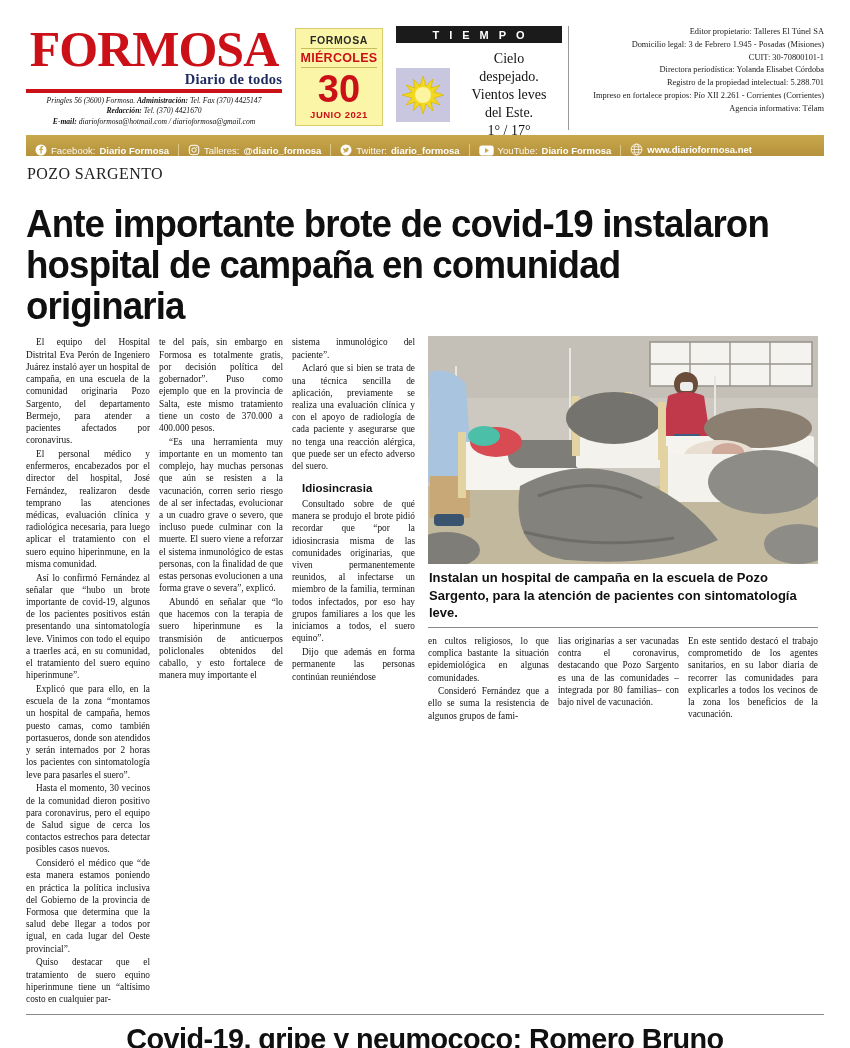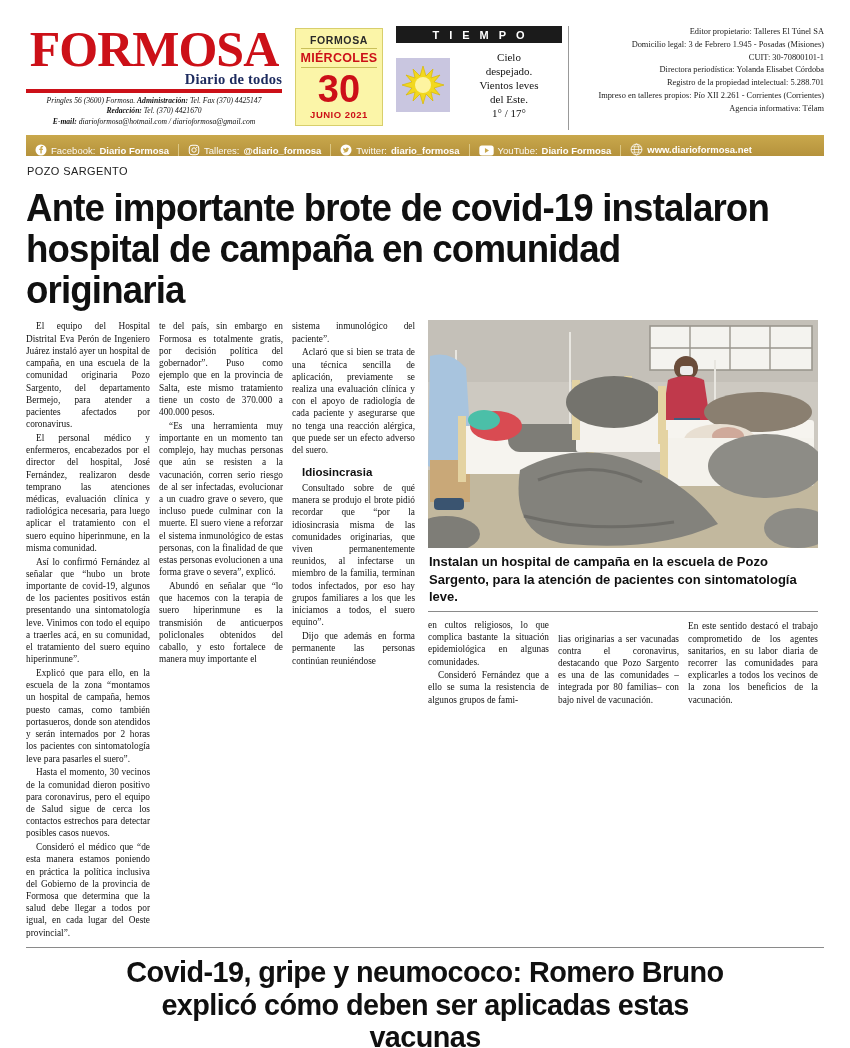--- a/index.html
+++ b/index.html
@@ -36,21 +36,21 @@
   .date-hr { width: 76px; height: 1px; background: #c9bf5a; margin: 2px 0; }
   .date-dow { font-family: "Liberation Sans", sans-serif; font-weight: bold; font-size: 12.5px; color: #cc1018; letter-spacing: .3px; }
   .date-num { font-family: "Liberation Sans", sans-serif; font-weight: bold; font-size: 38px; line-height: 1; color: #cc1018; }
   .date-my { font-family: "Liberation Sans", sans-serif; font-weight: bold; font-size: 9.5px; color: #cc1018; letter-spacing: .5px; margin-top: 1px; }
 
   .weather { width: 178px; padding: 0 6px; display: flex; flex-direction: column; }
   .tiempo-bar { background: #1b1b1b; display: flex; justify-content: center; gap: 9px; padding: 2.5px 0; }
   .tiempo-bar span { color: #fff; font-family: "Liberation Sans", sans-serif; font-weight: bold; font-size: 11px; letter-spacing: 1px; }
   .weather-body { display: flex; align-items: center; margin-top: 7px; gap: 6px; }
   .sun-box { width: 54px; height: 54px; background: #c9c6e0; display: flex; align-items: center; justify-content: center; flex: none; }
-  .weather-text { flex: 1; text-align: center; font-size: 11px; line-height: 1.28; color: #111; }
+  .weather-text { flex: 1; text-align: center; font-size: 14px; line-height: 1.28; color: #111; }
 
   .pubinfo { flex: 1; border-left: 1px solid #999; padding-left: 10px; text-align: right; font-size: 8.4px; line-height: 1.52; color: #1a1a1a; }
   .pubinfo b { font-weight: normal; }
 
   
   .socialbar {
     height: 21px; margin-top: 5px; display: flex;
     background: linear-gradient(#c9a84c, #b5923c);
     align-items: flex-end;
   }
@@ -59,22 +59,22 @@
     border-right: 1px solid #dcc887; color: #fff;
     font-family: "Liberation Sans", sans-serif; font-size: 9.5px; flex: none;
   }
   .soc:last-child { border-right: none; }
   .soc .lab { opacity: .95; }
   .soc .val { font-weight: bold; }
   .soc svg { display: block; }
 
   
   .kicker {
-    font-family: Liberation Sans, sans-serif; font-size: 11px;
-    letter-spacing: .4px; color: #222; margin: 9px 0 10px 1px;
+    font-family: Liberation Serif, serif; font-size: 16px;
+    letter-spacing: .4px; color: #222; margin: 9px 0 20px 1px;
   }
   .headline1 {
     font-family: "Liberation Sans", sans-serif; font-weight: bold;
     font-size: 39px; line-height: 1.055; letter-spacing: -0.9px;
     color: #101010; margin-bottom: 10px;
     transform: scaleX(0.94); transform-origin: left center;
   }
 
   .a1-top { display: flex; gap: 0; }
   .a1-cols { width: 398px; display: flex; gap: 0; }
@@ -92,21 +92,21 @@
   .photo-wrap { width: 390px; margin-left: 4px; }
   .photo {
     width: 390px; height: 228px; position: relative; overflow: hidden;
     background: #cfcbc4;
   }
   .caption {
     font-family: "Liberation Sans", sans-serif; font-weight: bold;
     font-size: 13px; line-height: 1.32; color: #101010;
     padding: 5px 2px 6px 1px; border-bottom: 1px solid #8a8a8a;
   }
-  .a1-bottom { display: flex; margin-top: 7px; align-items: flex-end; }
+  .a1-bottom { display: flex; margin-top: 7px; }
   .a1-bottom .col { width: 130px; }
 
   .divider { border-top: 1px solid #8a8a8a; margin-top: 7px; }
 
   
   .art2 { margin-top: 8px; }
   .headline2 {
     font-family: "Liberation Sans", sans-serif; font-weight: bold;
     font-size: 30px; line-height: 1.085; letter-spacing: -0.6px;
     color: #101010; text-align: center; margin: 0 auto 9px auto; width: 660px;
@@ -167,21 +167,21 @@
         </div>
       </div>
     </div>
 
     <div class="pubinfo">
       <div><b>Editor propietario:</b><span> Talleres El Túnel SA</span></div>
       <div><b>Domicilio legal:</b><span> 3 de Febrero 1.945 - Posadas (Misiones)</span></div>
       <div><b>CUIT:</b><span> 30-70800101-1</span></div>
       <div><b>Directora periodística:</b><span> Yolanda Elisabet Córdoba</span></div>
       <div><b>Registro de la propiedad intelectual:</b><span> 5.288.701</span></div>
-      <div><b>Impreso en talleres propios:</b><span> Pío XII 2.261 - Corrientes (Corrientes)</span></div>
+      <div><b>Impreso en fortalece propios:</b><span> Pío XII 2.261 - Corrientes (Corrientes)</span></div>
       <div><b>Agencia informativa:</b><span> Télam</span></div>
     </div>
   </div>
 
   <div class="socialbar">
     <div class="soc">
       <svg width="12" height="12" viewBox="0 0 24 24">
           <circle cx="12" cy="12" r="11" fill="#fff"></circle>
           <path d="M13.5 12h2.2l.35-2.7H13.5V7.9c0-.78.22-1.31 1.33-1.31h1.42V4.17c-.25-.03-1.09-.1-2.07-.1-2.05 0-3.45 1.25-3.45 3.55V9.3H8.5V12h2.23v7h2.77z" fill="#c9a84c"></path>
         </svg>
@@ -233,20 +233,21 @@
 
   <div class="a1-top">
     <div class="a1-cols">
       <div class="col" style="width:133px">
         <p>El equipo del Hospital Distrital Eva Perón de Ingeniero Juárez instaló ayer un hospital de campaña, en una escuela de la comunidad originaria Pozo Sargento, del departamento Bermejo, para atender a pacientes afectados por coronavirus.</p>
         <p>El personal médico y enfermeros, encabezados por el director del hospital, José Fernández, realizaron desde temprano las atenciones médicas, evaluación clínica y radiológica necesaria, para luego aplicar el tratamiento con el suero equino hiperinmune, en la misma comunidad.</p>
         <p>Así lo confirmó Fernández al señalar que “hubo un brote importante de covid-19, algunos de los pacientes positivos están presentando una sintomatología leve. Vinimos con todo el equipo a traerles acá, en su comunidad, el tratamiento del suero equino hiperinmune”.</p>
         <p>Explicó que para ello, en la escuela de la zona “montamos un hospital de campaña, hemos puesto camas, como también portasueros, donde son atendidos y serán internados por 2 horas los pacientes con sintomatología leve para pasarles el suero”.</p>
         <p>Hasta el momento, 30 vecinos de la comunidad dieron positivo para coronavirus, pero el equipo de Salud sigue de cerca los contactos estrechos para detectar posibles casos nuevos.</p>
         <p>Consideró el médico que “de esta manera estamos poniendo en práctica la política inclusiva del Gobierno de la provincia de Formosa que determina que la salud debe llegar a todos por igual, en cada lugar del Oeste provincial”.</p>
+        <p>Quiso destacar que el tratamiento de suero equino hiperinmune tiene un “altísimo costo en cualquier par-</p>
       </div>
       <div class="col" style="width:133px">
         <p class="noind">te del país, sin embargo en Formosa es totalmente gratis, por decisión política del gobernador”. Puso como ejemplo que en la provincia de Salta, este mismo tratamiento tiene un costo de 370.000 a 400.000 pesos.</p>
         <p>“Es una herramienta muy importante en un momento tan complejo, hay muchas personas que aún se resisten a la vacunación, corren serio riesgo de al ser infectadas, evolucionar a un cuadro grave o severo, que incluso puede culminar con la muerte. El suero viene a reforzar el sistema inmunológico de estas personas, con la finalidad de que estas personas evolucionen a una forma grave o severa”, explicó.</p>
         <p>Abundó en señalar que “lo que hacemos con la terapia de suero hiperinmune es la transmisión de anticuerpos policlonales obtenidos del caballo, y esto fortalece de manera muy importante el</p>
       </div>
       <div class="col" style="width:132px">
         <p class="noind">sistema inmunológico del paciente”.</p>
         <p>Aclaró que si bien se trata de una técnica sencilla de aplicación, previamente se realiza una evaluación clínica y con el apoyo de radiología de cada paciente y asegurarse que no tenga una reacción alérgica, que puede ser un efecto adverso del suero.</p>
         <p class="subhead">Idiosincrasia</p>

